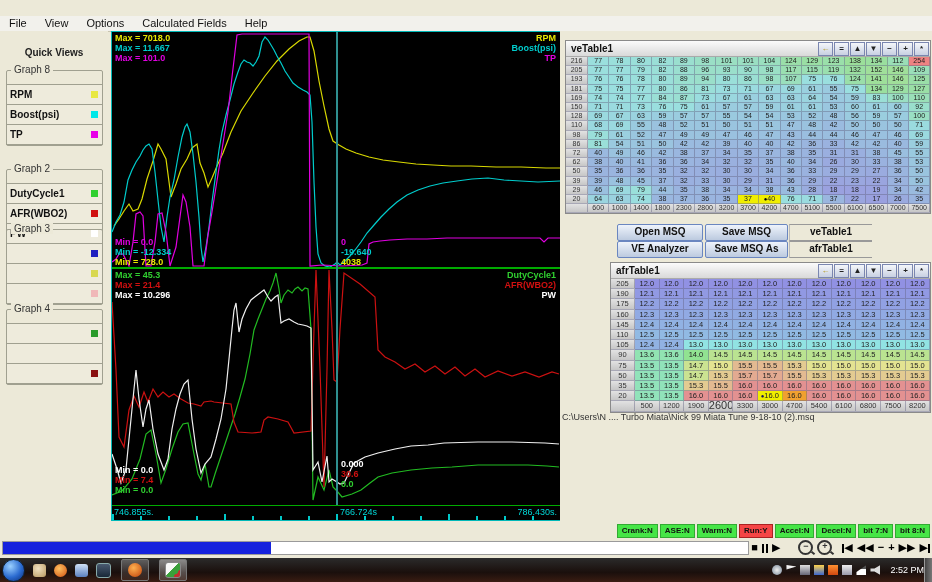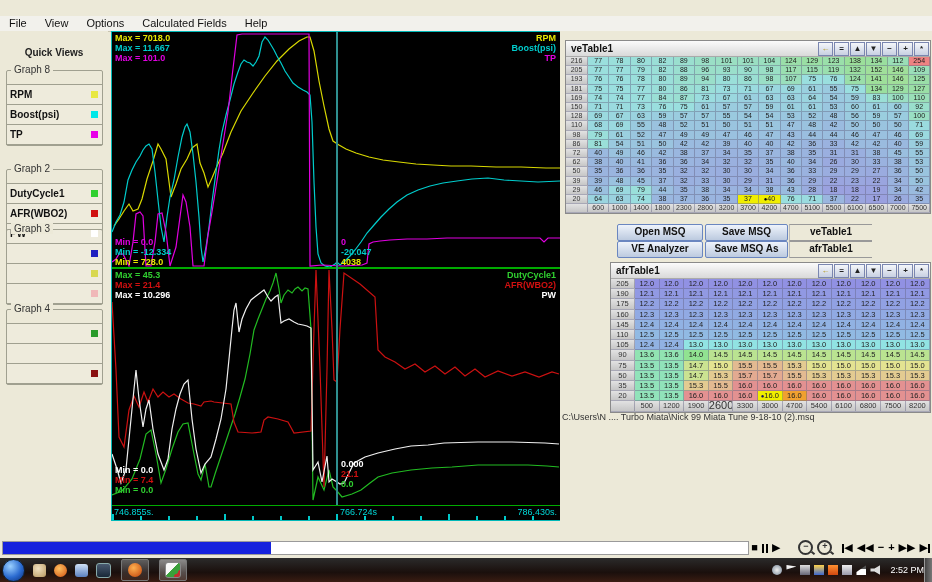--- a/index.html
+++ b/index.html
@@ -179,33 +179,33 @@
 
   <div id="graphs">
     <div id="gtop">
       <svg id="svg-top" width="448" height="235">
           <polyline points="2,194 7,187 12,179 17,172 21,179 26,177 30,167 35,147 41,129 46,112 49,117 54,127 59,165 64,152 69,137 75,127 80,116 85,112 88,131 92,141 96,155 100,146 105,134 111,121 119,100 129,79 141,61 153,44 165,29 177,17 187,9 195,5 198,5 202,19 207,49 212,74 217,97 221,109 227,113 234,117 244,121 257,125 271,128 287,130 304,132 321,133 339,134 359,134 384,135 409,135 434,136 448,136" fill="none" stroke="#d8d800" stroke-width="1.2"></polyline>
           <polyline points="0,200 4,190 8,183 12,170 16,148 20,138 24,130 28,124 31,118 34,114 37,112 40,117 43,140 46,168 49,195 52,210 55,185 58,165 62,148 66,125 70,105 73,95 75,92 78,100 81,122 84,150 87,185 89,215 91,230 94,215 97,195 100,170 104,140 107,118 110,100 114,83 118,68 122,52 126,40 129,32 132,28 135,30 138,31 141,34 144,30 147,24 150,10 153,5 156,8 159,13 162,18 165,24 169,31 173,39 177,45 181,51 186,55 191,58 195,60 198,63 200,90 202,150 204,195 206,222 209,231 213,234 218,235 223,232 225,230 228,233 233,229 238,224 243,218 249,210 255,201 262,193 269,185 277,177 285,170 295,163 306,158 318,154 331,151 345,149 360,147 376,146 392,148 409,149 426,150 448,149" fill="none" stroke="#00cccc" stroke-width="1.2"></polyline>
           <polyline points="0,230 4,227 7,222 11,222 14,228 17,234 21,210 24,182 28,180 31,184 34,234 39,234 43,210 46,182 50,181 54,200 58,234 64,215 68,185 71,163 74,170 78,195 81,234 92,234 96,203 100,180 104,155 108,130 112,105 116,80 120,45 123,20 125,3 130,2 197,2 198,234 210,233 230,234 250,233 255,231 257,212 261,210 268,209 278,208 295,207 315,207 335,206 355,206 375,206 395,206 415,206 428,206 432,210 436,206 448,206" fill="none" stroke="#e000e0" stroke-width="1.2"></polyline>
         </svg>
       <div class="glabels" id="gtop-max"><div class="lab-line" style="color: rgb(232, 232, 0);">Max = 7018.0</div><div class="lab-line" style="color: rgb(0, 204, 204);">Max = 11.667</div><div class="lab-line" style="color: rgb(224, 0, 224);">Max = 101.0</div></div>
       <div class="glabels" id="gtop-min"><div class="lab-line" style="color: rgb(224, 0, 224);">Min = 0.0</div><div class="lab-line" style="color: rgb(0, 204, 204);">Min = -12.334</div><div class="lab-line" style="color: rgb(232, 232, 0);">Min = 728.0</div></div>
-      <div class="glabels" id="gtop-cur"><div class="lab-line" style="color: rgb(224, 0, 224);">0</div><div class="lab-line" style="color: rgb(0, 204, 204);">-20.047</div><div class="lab-line" style="color: rgb(232, 232, 0);">4038</div></div>
+      <div class="glabels" id="gtop-cur"><div class="lab-line" style="color: rgb(224, 0, 224);">0</div><div class="lab-line" style="color: rgb(0, 204, 204);">-19.640</div><div class="lab-line" style="color: rgb(232, 232, 0);">4038</div></div>
       <div class="glabels" id="gtop-legend"><div class="lab-line" style="color: rgb(232, 232, 0);">RPM</div><div class="lab-line" style="color: rgb(0, 204, 204);">Boost(psi)</div><div class="lab-line" style="color: rgb(224, 0, 224);">TP</div></div>
     </div>
     <div id="gdivider"></div>
     <div id="gbot">
       <svg id="svg-bot" width="448" height="236">
           <polyline points="0,226 10,222 20,210 28,190 34,165 39,161 44,185 49,214 54,200 60,180 66,163 71,155 76,154 81,180 86,205 89,211 93,195 97,218 99,218 103,205 108,190 113,175 118,160 123,145 128,128 133,110 138,85 142,61 146,50 150,40 154,30 158,22 161,14 164,4 167,20 169,34 172,26 176,21 180,24 183,20 186,18 190,22 193,19 196,20 199,60 200,150 201,231 206,208 212,221 217,201 221,218 225,222 230,228 240,225 249,221 258,214 266,208 280,204 299,201 320,199 340,198 366,196 395,196 416,196 435,197 447,198" fill="none" stroke="#22bb22" stroke-width="1.2"></polyline>
           <polyline points="0,33 4,101 7,168 12,178 17,141 22,127 27,138 32,123 36,133 41,120 46,128 51,123 57,128 62,125 69,130 76,134 82,135 89,137 92,133 99,132 102,133 119,135 122,153 126,163 140,164 149,163 152,151 156,148 166,150 176,153 182,164 199,162 202,60 204,1 208,100 212,218 215,100 217,1 220,60 222,111 225,113 228,60 232,4 248,15 263,28 266,81 273,88 283,93 293,100 303,95 313,103 323,97 333,105 343,98 353,107 363,100 373,108 386,102 400,107 413,103 427,108 440,103 447,105" fill="none" stroke="#cc1111" stroke-width="1.2"></polyline>
           <polyline points="0,185 5,200 9,214 14,200 19,150 22,120 24,101 27,130 31,158 34,140 37,131 41,160 46,185 52,201 56,190 60,160 64,140 68,125 72,115 76,111 80,150 84,180 89,204 93,195 99,188 104,170 109,150 114,120 118,80 120,60 122,41 124,34 127,63 130,50 134,40 139,31 144,27 148,24 152,21 156,28 159,32 163,28 166,26 169,54 172,52 177,50 182,53 186,55 191,56 195,57 199,59 201,201 206,193 210,213 215,187 217,213 220,210 225,213 228,215 232,214 237,204 242,194 253,188 266,184 283,180 299,177 316,176 332,174 366,173 400,173 433,174 447,175" fill="none" stroke="#f0f0f0" stroke-width="1.2"></polyline>
         </svg>
       <div class="glabels" id="gbot-max"><div class="lab-line" style="color: rgb(48, 208, 48);">Max = 45.3</div><div class="lab-line" style="color: rgb(208, 16, 16);">Max = 21.4</div><div class="lab-line" style="color: rgb(255, 255, 255);">Max = 10.296</div></div>
       <div class="glabels" id="gbot-min"><div class="lab-line" style="color: rgb(255, 255, 255);">Min = 0.0</div><div class="lab-line" style="color: rgb(208, 16, 16);">Min = 7.4</div><div class="lab-line" style="color: rgb(48, 208, 48);">Min = 0.0</div></div>
-      <div class="glabels" id="gbot-cur"><div class="lab-line" style="color: rgb(255, 255, 255);">0.000</div><div class="lab-line" style="color: rgb(208, 16, 16);">21.1</div><div class="lab-line" style="color: rgb(48, 208, 48);">0.0</div></div>
+      <div class="glabels" id="gbot-cur"><div class="lab-line" style="color: rgb(255, 255, 255);">0.000</div><div class="lab-line" style="color: rgb(208, 16, 16);">30.6</div><div class="lab-line" style="color: rgb(48, 208, 48);">0.0</div></div>
       <div class="glabels" id="gbot-legend"><div class="lab-line" style="color: rgb(48, 208, 48);">DutyCycle1</div><div class="lab-line" style="color: rgb(208, 16, 16);">AFR(WBO2)</div><div class="lab-line" style="color: rgb(255, 255, 255);">PW</div></div>
     </div>
     <div id="gbotline"></div>
     <div id="cursorline"></div>
     <div id="timeaxis">
       <span id="ta-start">746.855s.</span>
       <span id="ta-cur">766.724s</span>
       <span id="ta-end">786.430s.</span>
       <div id="ticks">
           <div class="tick" style="left: 0px; height: 6px;"></div>
@@ -728,20 +728,30 @@
           <div class="cell hdr" style="left: 245.4px; top: 122.4px; width: 24.6px; height: 10.2px; line-height: 9.2px; font-size: 7.5px;">6800</div>
           <div class="cell hdr" style="left: 270px; top: 122.4px; width: 24.6px; height: 10.2px; line-height: 9.2px; font-size: 7.5px;">7500</div>
           <div class="cell hdr" style="left: 294.6px; top: 122.4px; width: 24.6px; height: 10.2px; line-height: 9.2px; font-size: 7.5px;">8200</div>
         </div>
     </div>
 
     <div id="filepath">C:\Users\N .... Turbo Miata\Nick 99 Miata Tune 9-18-10 (2).msq</div>
   </div>
 
   <div id="statusbar">
+    <div id="flags">
+        <div class="flag" style="background: rgb(70, 229, 70); border-color: rgb(51, 170, 51);">Crank:N</div>
+        <div class="flag" style="background: rgb(70, 229, 70); border-color: rgb(51, 170, 51);">ASE:N</div>
+        <div class="flag" style="background: rgb(70, 229, 70); border-color: rgb(51, 170, 51);">Warm:N</div>
+        <div class="flag" style="background: rgb(245, 69, 69); border-color: rgb(170, 34, 34);">Run:Y</div>
+        <div class="flag" style="background: rgb(70, 229, 70); border-color: rgb(51, 170, 51);">Accel:N</div>
+        <div class="flag" style="background: rgb(70, 229, 70); border-color: rgb(51, 170, 51);">Decel:N</div>
+        <div class="flag" style="background: rgb(70, 229, 70); border-color: rgb(51, 170, 51);">bit 7:N</div>
+        <div class="flag" style="background: rgb(70, 229, 70); border-color: rgb(51, 170, 51);">bit 8:N</div>
+      </div>
   </div>
 
   <div id="progressrow">
     <div id="progress">
       <div id="progressfill" style="width: 36%;"></div>
     </div>
     <div id="transport">
         <div class="tpbtn">■</div>
         <div class="tpbtn"><span class="bar"></span><span class="bar" style="margin-left:2px;"></span></div>
         <div class="tpbtn">▶</div>

